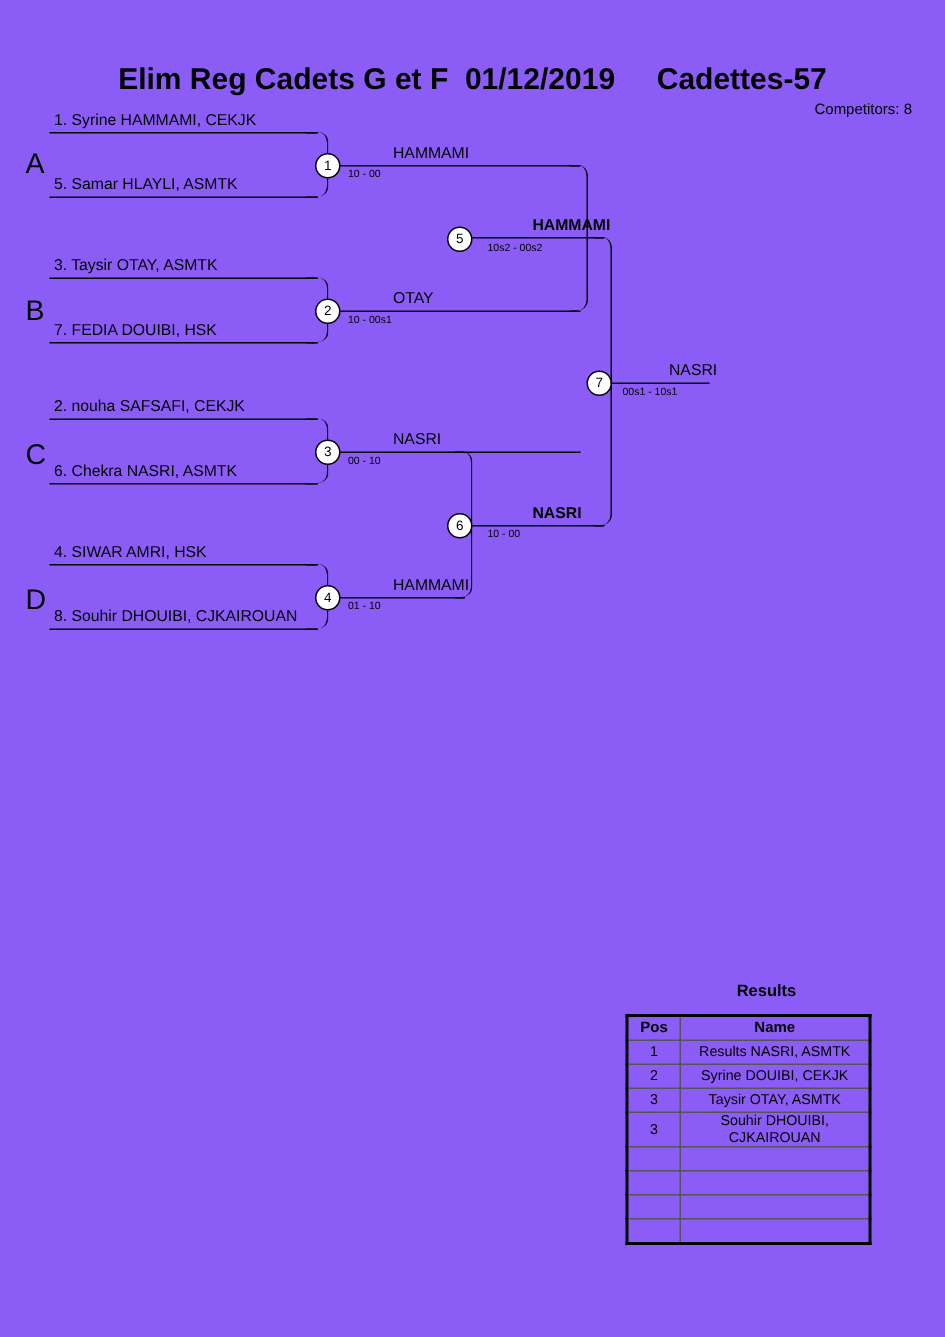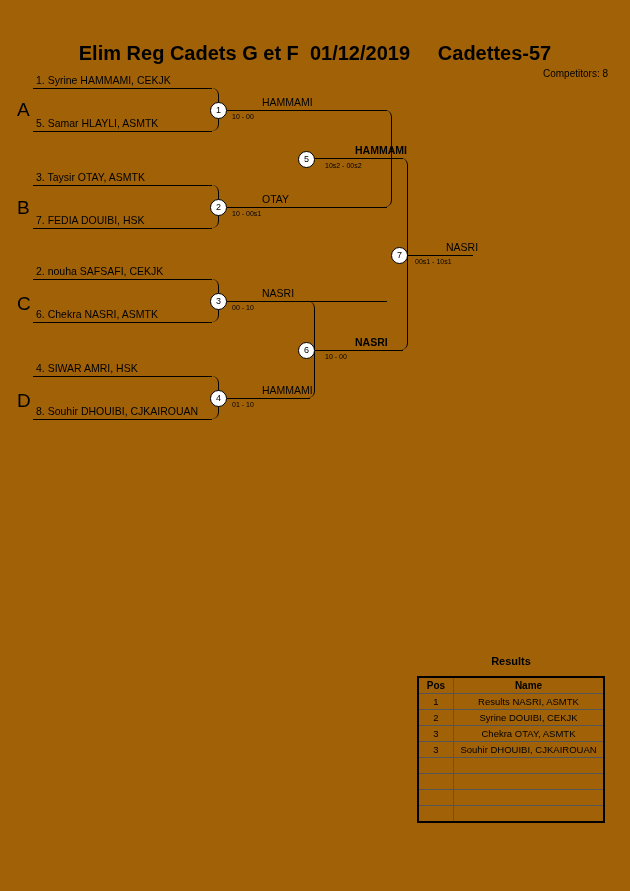--- a/index.html
+++ b/index.html
@@ -10,21 +10,21 @@
   body {
     font-family: "Liberation Sans", sans-serif;
     color: #000000;
     -webkit-font-smoothing: none;
   }
   #page {
     position: relative;
     width: 630px;
     height: 891px;
     overflow: hidden;
-    background: #a16207;
+    background: #8b5cf6;
   }
 
   
   .title {
     position: absolute;
     left: 0;
     top: 42px;
     width: 630px;
     text-align: center;
     font-size: 20px;
@@ -101,21 +101,21 @@
     top: 655px;
     width: 188px;
     text-align: center;
     font-size: 11px;
     font-weight: bold;
   }
   table.results {
     position: absolute;
     left: 417px;
     top: 676px;
-    width: 188px;
+    width: 164px;
     border-collapse: collapse;
     border: 2px solid #000000;
     font-size: 9.5px;
   }
   table.results th, table.results td {
     border: 1px solid #555555;
     height: 15px;
     padding: 0 2px;
   }
   table.results th {
@@ -235,21 +235,21 @@
       <tr>
         <td class="pos">1</td>
         <td class="name">Results NASRI, ASMTK</td>
       </tr>
       <tr>
         <td class="pos">2</td>
         <td class="name">Syrine DOUIBI, CEKJK</td>
       </tr>
       <tr>
         <td class="pos">3</td>
-        <td class="name">Chekra OTAY, ASMTK</td>
+        <td class="name">Taysir OTAY, ASMTK</td>
       </tr>
       <tr>
         <td class="pos">3</td>
         <td class="name">Souhir DHOUIBI, CJKAIROUAN</td>
       </tr>
       <tr>
         <td class="pos">&nbsp;</td>
         <td class="name">&nbsp;</td>
       </tr>
       <tr>

